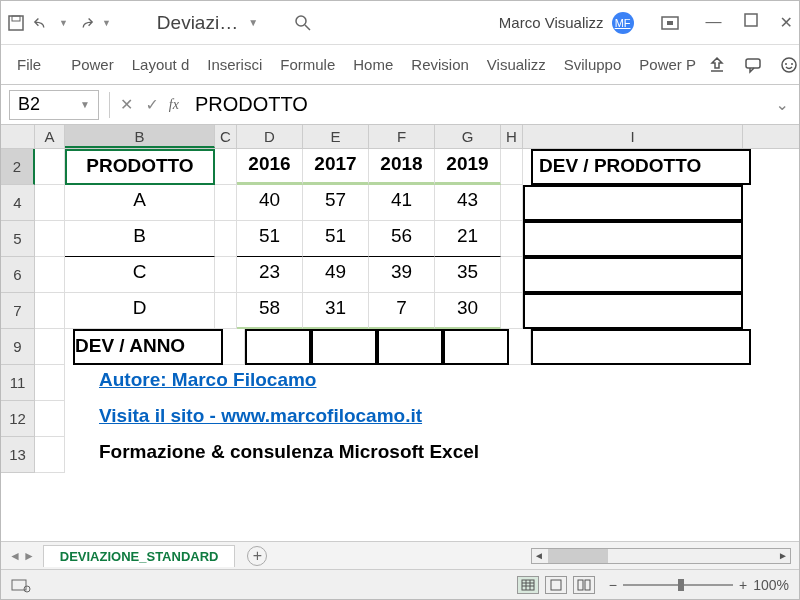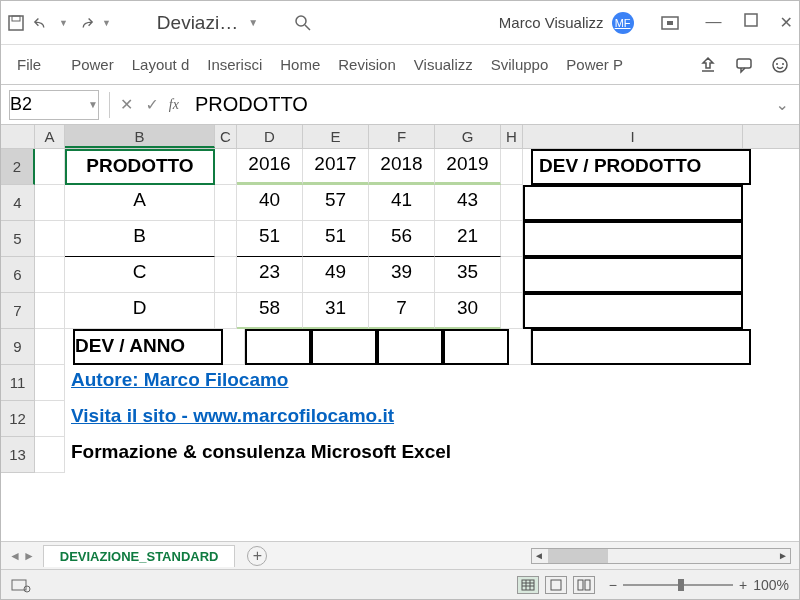--- a/index.html
+++ b/index.html
@@ -13,21 +13,21 @@
 .titlebar .user { margin-left: auto; display: flex; align-items: center; gap: 8px; color: #444; font-size: 15px; }
 .titlebar .avatar { width: 22px; height: 22px; border-radius: 50%; background: #3b82f6; color: #fff; font-size: 11px; display: flex; align-items: center; justify-content: center; text-decoration: underline; }
 .winbtns { display: flex; gap: 22px; margin-left: 20px; color: #666; }
 .winbtns span { cursor: default; font-size: 16px; }
 
 .ribbon { height: 40px; display: flex; align-items: center; gap: 6px; padding: 0 10px; color: #555; font-size: 15px; border-bottom: 1px solid #c8c8c8; }
 .ribbon .tab { padding: 6px 6px; white-space: nowrap; }
 .ribbon .extras { margin-left: auto; display: flex; gap: 18px; color: #555; }
 
 .fbar { height: 40px; display: flex; align-items: center; border-bottom: 1px solid #c8c8c8; }
-.fbar .name { width: 90px; height: 30px; border: 1px solid #bbb; margin-left: 8px; padding: 2px 0; font-size: 18px; display: flex; align-items: center; justify-content: space-between; }
+.fbar .name { width: 90px; height: 30px; border: 1px solid #bbb; margin-left: 8px; padding: 2px 8px; font-size: 18px; display: flex; align-items: center; justify-content: space-between; }
 .fbar .name .drop { color: #888; font-size: 10px; }
 .fbar .sep { width: 1px; height: 26px; background: #ccc; margin: 0 10px; }
 .fbar .btns { display: flex; gap: 12px; color: #888; font-size: 16px; }
 .fbar .fx { margin-left: 10px; font-style: italic; color: #666; font-size: 14px; font-family: Liberation Serif, serif; }
 .fbar .content { margin-left: 16px; font-size: 20px; flex: 1; }
 .fbar .expand { margin-right: 10px; color: #888; }
 
 .sheet { position: relative; height: 420px; overflow: hidden; }
 .colhead { display: flex; height: 24px; border-bottom: 1px solid #ccc; background: #eaeaea; }
 .colhead .corner { width: 34px; border-right: 1px solid #ccc; background: #eaeaea; }
@@ -41,28 +41,28 @@
 
 .grid { position: absolute; left: 34px; top: 24px; right: 0; bottom: 0; }
 .grid .r { display: flex; height: 36px; }
 .grid .c { border-right: 1px solid #ddd; border-bottom: 1px solid #ddd; font-size: 19px; padding: 4px 6px; }
 .grid .cA { width: 30px; } .grid .cB { width: 150px; text-align: center; } .grid .cC { width: 22px; }
 .grid .cD, .grid .cE, .grid .cF, .grid .cG { width: 66px; text-align: center; }
 .grid .cH { width: 22px; } .grid .cI { width: 220px; }
 
 .selcell { border: 2px solid #0f7b40 !important; background: #fff; font-weight: bold; }
 .hdr { font-weight: bold; border: 2px solid #000 !important; margin-left: 8px; }
-.yrhdr { font-weight: normal; }
+.yrhdr { font-weight: bold; }
 .yearline { border-bottom: 3px solid #b5d6a0 !important; }
 .yearline2 { border-bottom: 2px solid #b5d6a0 !important; }
 .thinline { border-bottom: 1px solid #000 !important; }
 .box { border: 2px solid #000 !important; }
 .link { color: #0563c1; text-decoration: underline; font-weight: bold; font-size: 17px; }
 .bold { font-weight: bold; font-size: 17px; }
-.wide { white-space: nowrap; overflow: visible; }
+.wide { white-space: nowrap; overflow: visible; margin-left: 28px; }
 
 .sheettabs { position: absolute; bottom: 30px; left: 0; right: 0; height: 28px; border-top: 1px solid #ccc; display: flex; align-items: center; background: #f3f3f3; }
 .sheettabs .nav { display: flex; gap: 2px; padding: 0 8px; color: #888; font-size: 12px; }
 .sheettabs .tab { background: #fff; padding: 3px 16px; font-size: 13px; color: #0f7b40; font-weight: bold; border: 1px solid #ccc; border-bottom: none; }
 .sheettabs .add { margin-left: 12px; width: 20px; height: 20px; border: 1px solid #aaa; border-radius: 50%; display: flex; align-items: center; justify-content: center; color: #666; }
 .sheettabs .hscroll { margin-left: auto; margin-right: 8px; width: 260px; height: 16px; border: 1px solid #aaa; display: flex; align-items: center; background: #f0f0f0; }
 .sheettabs .hscroll .thumb { width: 60px; height: 14px; background: #ccc; margin-left: 2px; }
 .sheettabs .hscroll .arr { width: 14px; text-align: center; color: #555; font-size: 10px; }
 
 .status { position: absolute; bottom: 0; left: 0; right: 0; height: 30px; background: #f0f0f0; border-top: 1px solid #ccc; display: flex; align-items: center; padding: 0 10px; gap: 14px; color: #555; font-size: 14px; }
@@ -126,20 +126,21 @@
       </span>
     <span>✕</span>
   </div>
 </div>
 
 <div class="ribbon">
   <span class="tab">File</span>
   <span class="tab" style="margin-left:12px">Power</span>
   <span class="tab">Layout d</span>
   <span class="tab">Inserisci</span>
+  <span class="tab">Formule</span>
   <span class="tab">Home</span>
   <span class="tab">Revision</span>
   <span class="tab">Visualizz</span>
   <span class="tab">Sviluppo</span>
   <span class="tab">Power P</span>
   <div class="extras">
     <span>
         <svg width="18" height="18" viewBox="0 0 18 18">
           <path d="M9 2 L14 7 L11 7 L11 12 L7 12 L7 7 L4 7 Z M3 15 L15 15" fill="none" stroke="#555" stroke-width="1.5"></path>
         </svg>

